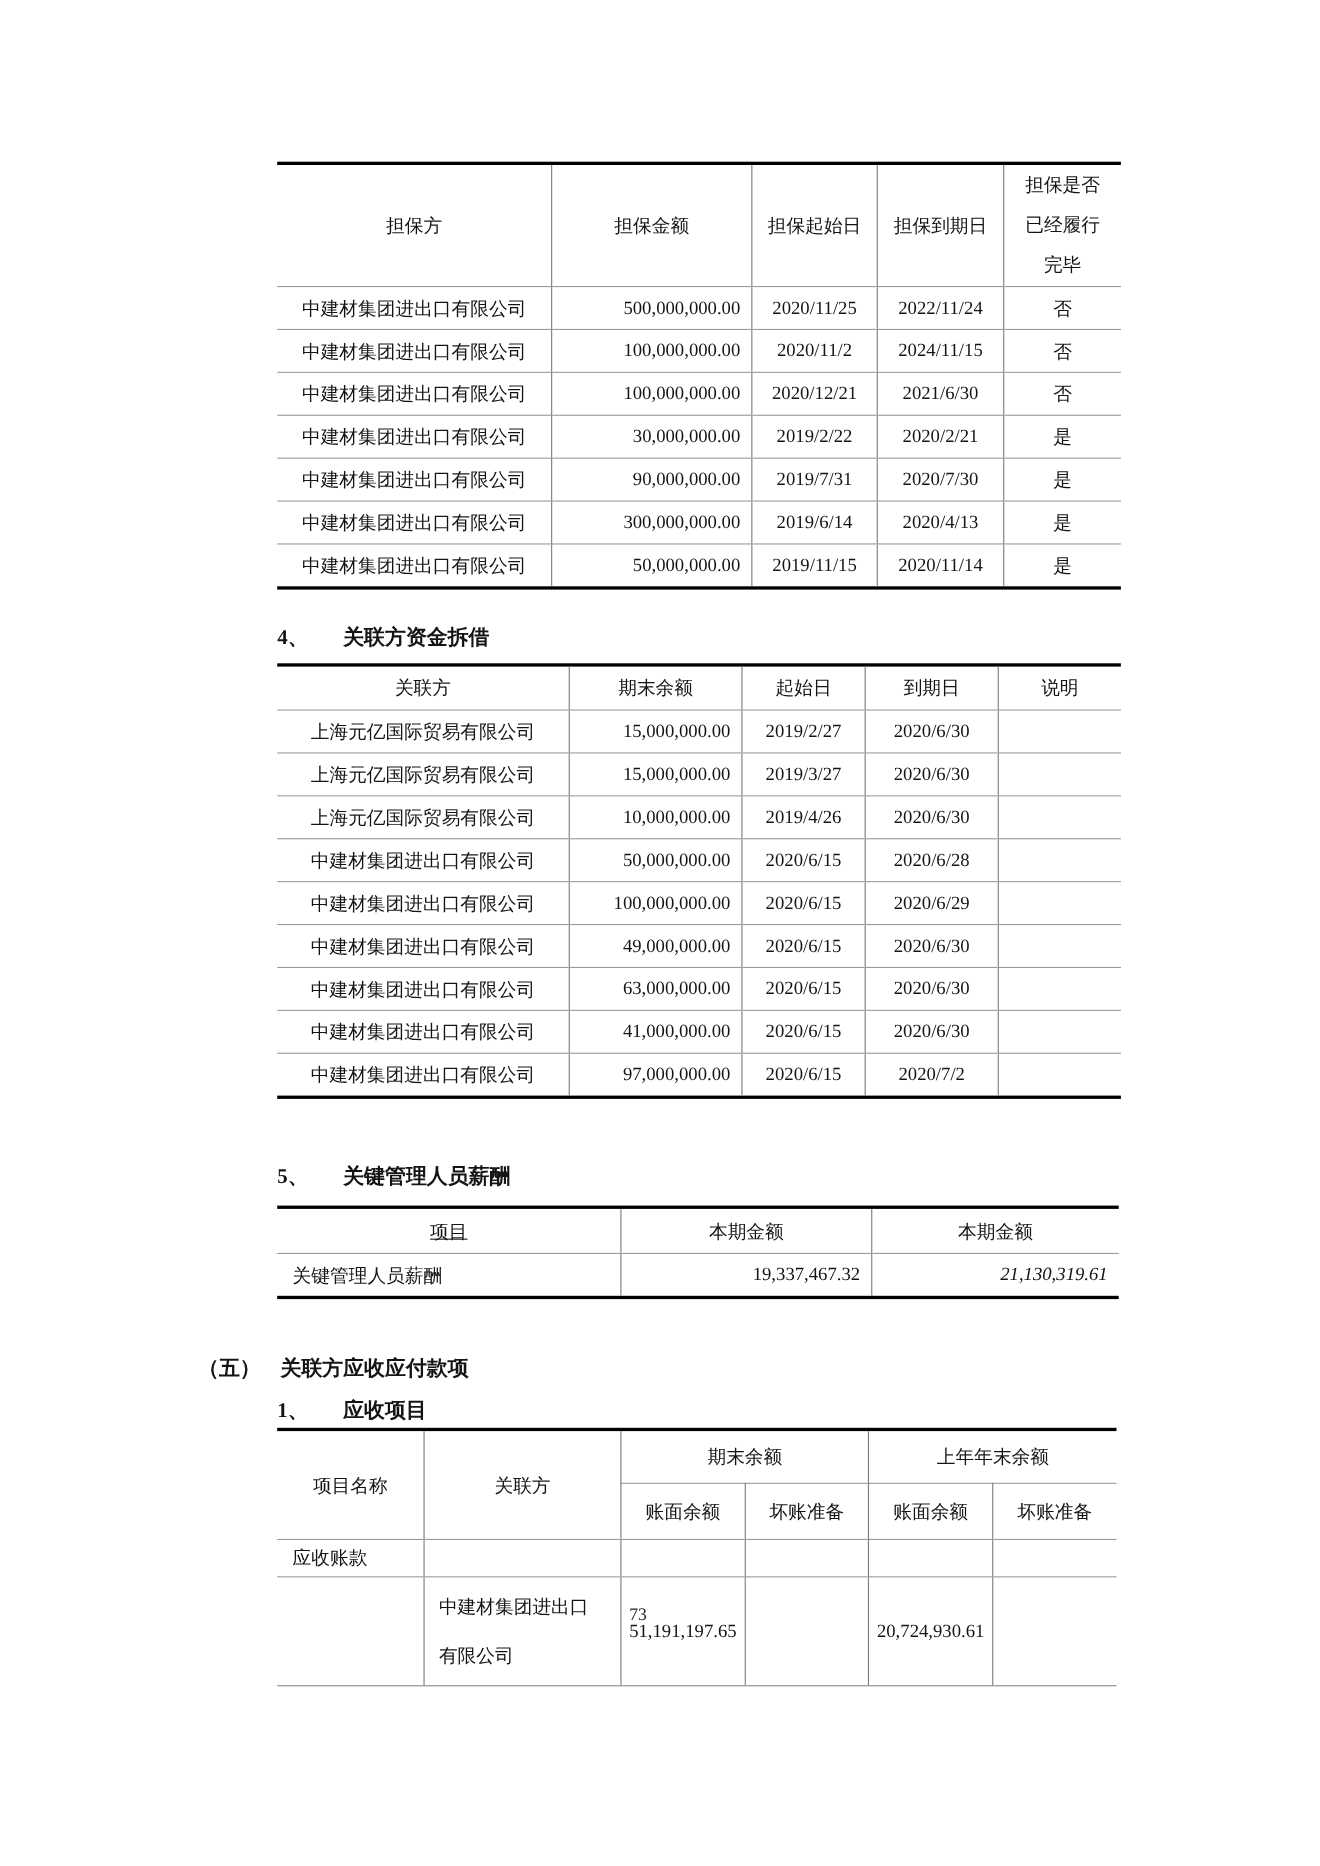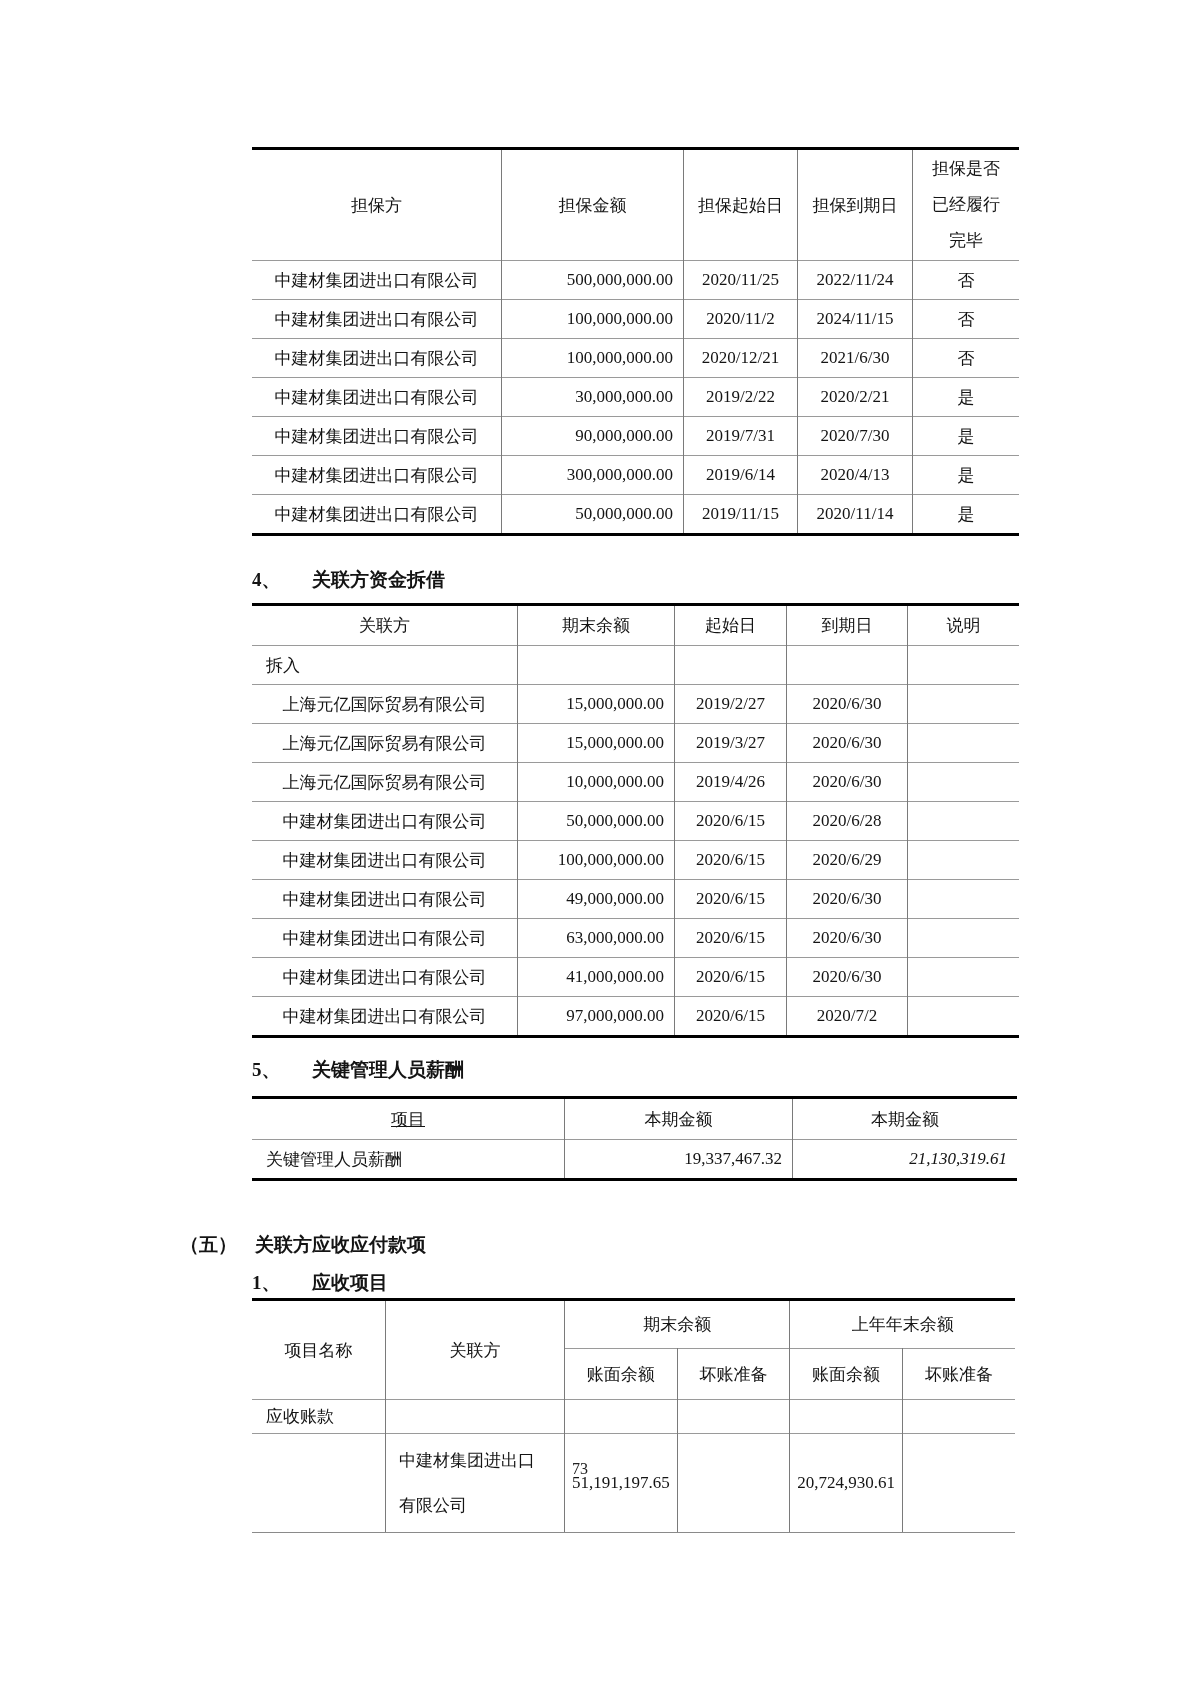--- a/index.html
+++ b/index.html
@@ -109,27 +109,20 @@
       <table style="width: 763px;">
         <tbody>
           <tr class="hd">
             <td class="c vr" style="width: 265px; height: 39px;">关联方</td>
             <td class="c vr" style="width: 156px; height: 39px;">期末余额</td>
             <td class="c vr" style="width: 111px; height: 39px;">起始日</td>
             <td class="c vr" style="width: 120px; height: 39px;">到期日</td>
             <td class="c" style="width: 111px; height: 39px;">说明</td>
           </tr>
           <tr class="rw">
-            <td class="l vr" style="width: 265px; height: 38px;">拆入</td>
-            <td class="c vr" style="width: 156px; height: 38px;"></td>
-            <td class="c vr" style="width: 111px; height: 38px;"></td>
-            <td class="c vr" style="width: 120px; height: 38px;"></td>
-            <td class="c" style="width: 111px; height: 38px;"></td>
-          </tr>
-          <tr class="rw">
             <td class="c vr" style="width: 265px; height: 38px;">上海元亿国际贸易有限公司</td>
             <td class="r vr" style="width: 156px; height: 38px;">15,000,000.00</td>
             <td class="c vr" style="width: 111px; height: 38px;">2019/2/27</td>
             <td class="c vr" style="width: 120px; height: 38px;">2020/6/30</td>
             <td class="c" style="width: 111px; height: 38px;"></td>
           </tr>
           <tr class="rw">
             <td class="c vr" style="width: 265px; height: 38px;">上海元亿国际贸易有限公司</td>
             <td class="r vr" style="width: 156px; height: 38px;">15,000,000.00</td>
             <td class="c vr" style="width: 111px; height: 38px;">2019/3/27</td>

